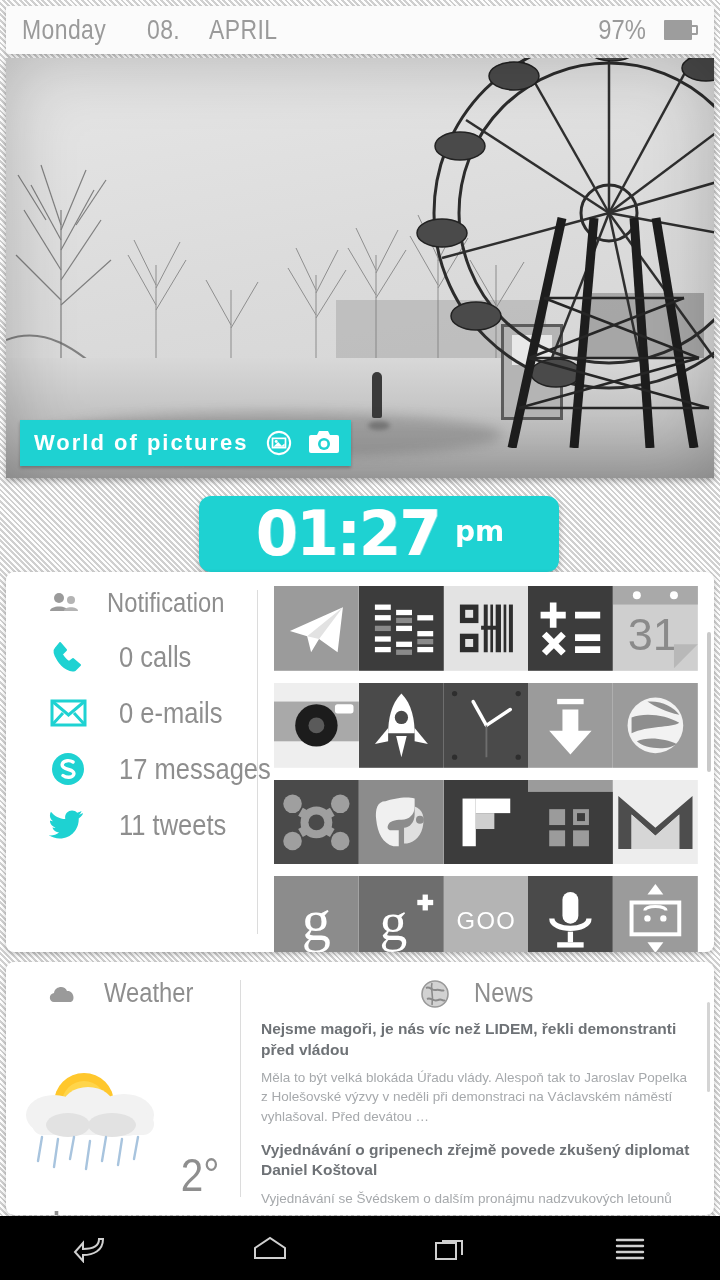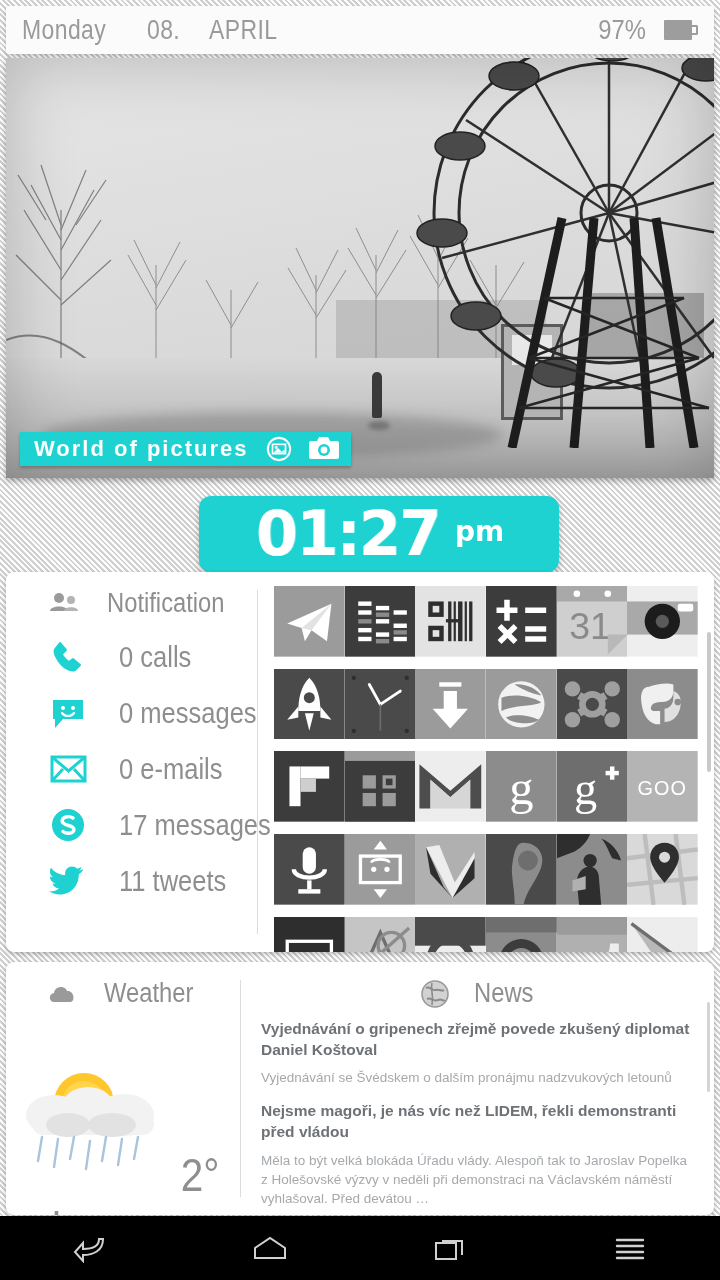--- a/index.html
+++ b/index.html
@@ -124,21 +124,21 @@
     opacity:0.85;
   }
   .ph-vignette {
     position:absolute; inset:0;
     box-shadow:inset 0 0 70px rgba(0,0,0,0.22);
     pointer-events:none;
   }
 
   .photo-label {
     position:absolute; left:14px; bottom:12px;
-    height:34px; padding:16px 14px;
+    height:46px; padding:16px 14px;
     background:#1ED2D2;
     display:flex; align-items:center; gap:16px;
     box-shadow:0 2px 3px rgba(0,0,0,0.25);
   }
   .photo-label .pl-text {
     font-family:"Liberation Sans Narrow","Liberation Sans",sans-serif;
     font-weight:bold; font-size:22px; color:#ffffff;
     letter-spacing:2px; white-space:nowrap;
   }
   .icon-gallery, .icon-camera { width:28px; height:26px; position:relative; }
@@ -202,21 +202,21 @@
   .notif-label {
     font-family:"Liberation Sans Narrow","Liberation Sans",sans-serif;
     font-size:29px; color:#8e8e8e;
     transform:scaleX(0.88); transform-origin:left center;
     white-space:nowrap;
   }
 
   
   .app-grid {
     display:grid;
-    grid-template-columns:repeat(6,1fr);
+    grid-template-columns:repeat(5,1fr);
     gap:12px 0;
     padding:14px 16px 0 16px;
   }
   .app-icon {
     width:100%; aspect-ratio:1/1;
     position:relative; overflow:hidden;
     display:flex; align-items:center; justify-content:center;
   }
   .app-icon svg { width:100%; height:100%; display:block; }
 
@@ -448,31 +448,20 @@
 
         <div class="notif-row">
           <span class="notif-icon">
             <svg viewBox="0 0 46 42" width="46" height="42">
               <path d="M9 12 C7 14 7 18 11 24 C16 32 24 36 28 34 L33 29 L26 23 L22 26 C19 24 16 21 15 18 L19 14 L13 7 Z" fill="#1ED2D2" stroke="#1ED2D2" stroke-width="2" stroke-linejoin="round"></path>
             </svg>
           </span>
           <span class="notif-label">0 calls</span>
         </div>
 
-        <div class="notif-row">
-          <span class="notif-icon">
-            <svg viewBox="0 0 46 42" width="46" height="42">
-              <path d="M6 8 H36 V27 H16 L8 36 V27 H6 Z" fill="#1ED2D2"></path>
-              <circle cx="16" cy="16" r="2" fill="#fff"></circle>
-              <circle cx="26" cy="16" r="2" fill="#fff"></circle>
-              <path d="M15 21 C18 25 24 25 27 21" stroke="#fff" stroke-width="2.2" fill="none" stroke-linecap="round"></path>
-            </svg>
-          </span>
-          <span class="notif-label">0 messages</span>
-        </div>
 
         <div class="notif-row">
           <span class="notif-icon">
             <svg viewBox="0 0 46 42" width="46" height="42">
               <rect x="5" y="9" width="33" height="24" fill="none" stroke="#1ED2D2" stroke-width="3"></rect>
               <path d="M5 9 L21.5 23 L38 9" fill="none" stroke="#1ED2D2" stroke-width="3"></path>
               <path d="M5 33 L16 21 M38 33 L27 21" fill="none" stroke="#1ED2D2" stroke-width="3"></path>
             </svg>
           </span>
           <span class="notif-label">0 e-mails</span>
@@ -888,26 +877,26 @@
             <path d="M8 9 C12 7 14 12 18 11 C22 10 24 13 26 11" fill="none" stroke="#8a8a8a" stroke-width="2"></path>
             <path d="M9 20 C13 18 15 23 20 21 C24 19 25 23 27 21" fill="none" stroke="#8a8a8a" stroke-width="2"></path>
             <path d="M14 4 C12 10 16 14 14 26" fill="none" stroke="#8a8a8a" stroke-width="1.6"></path>
           </svg>
         </span>
         <span class="sh-title">News</span>
       </div>
 
       <div class="news-list">
         <div>
+          <div class="news-title">Nejsme magoři, je nás víc než LIDEM, řekli demonstranti před vládou</div>
+          <div class="news-body">Měla to být velká blokáda Úřadu vlády. Alespoň tak to Jaroslav Popelka z Holešovské výzvy v neděli při demonstraci na Václavském náměstí vyhlašoval. Před devátou …</div>
+        </div>
+        <div>
           <div class="news-title">Vyjednávání o gripenech zřejmě povede zkušený diplomat Daniel Koštoval</div>
           <div class="news-body">Vyjednávání se Švédskem o dalším pronájmu nadzvukových letounů</div>
-        </div>
-        <div>
-          <div class="news-title">Nejsme magoři, je nás víc než LIDEM, řekli demonstranti před vládou</div>
-          <div class="news-body">Měla to být velká blokáda Úřadu vlády. Alespoň tak to Jaroslav Popelka z Holešovské výzvy v neděli při demonstraci na Václavském náměstí vyhlašoval. Před devátou …</div>
         </div>
       </div>
       <div class="news-scrollbar"></div>
     </div>
 
   </div>
 </div>
 
 <div class="navbar">
   <div class="nav-btn">

